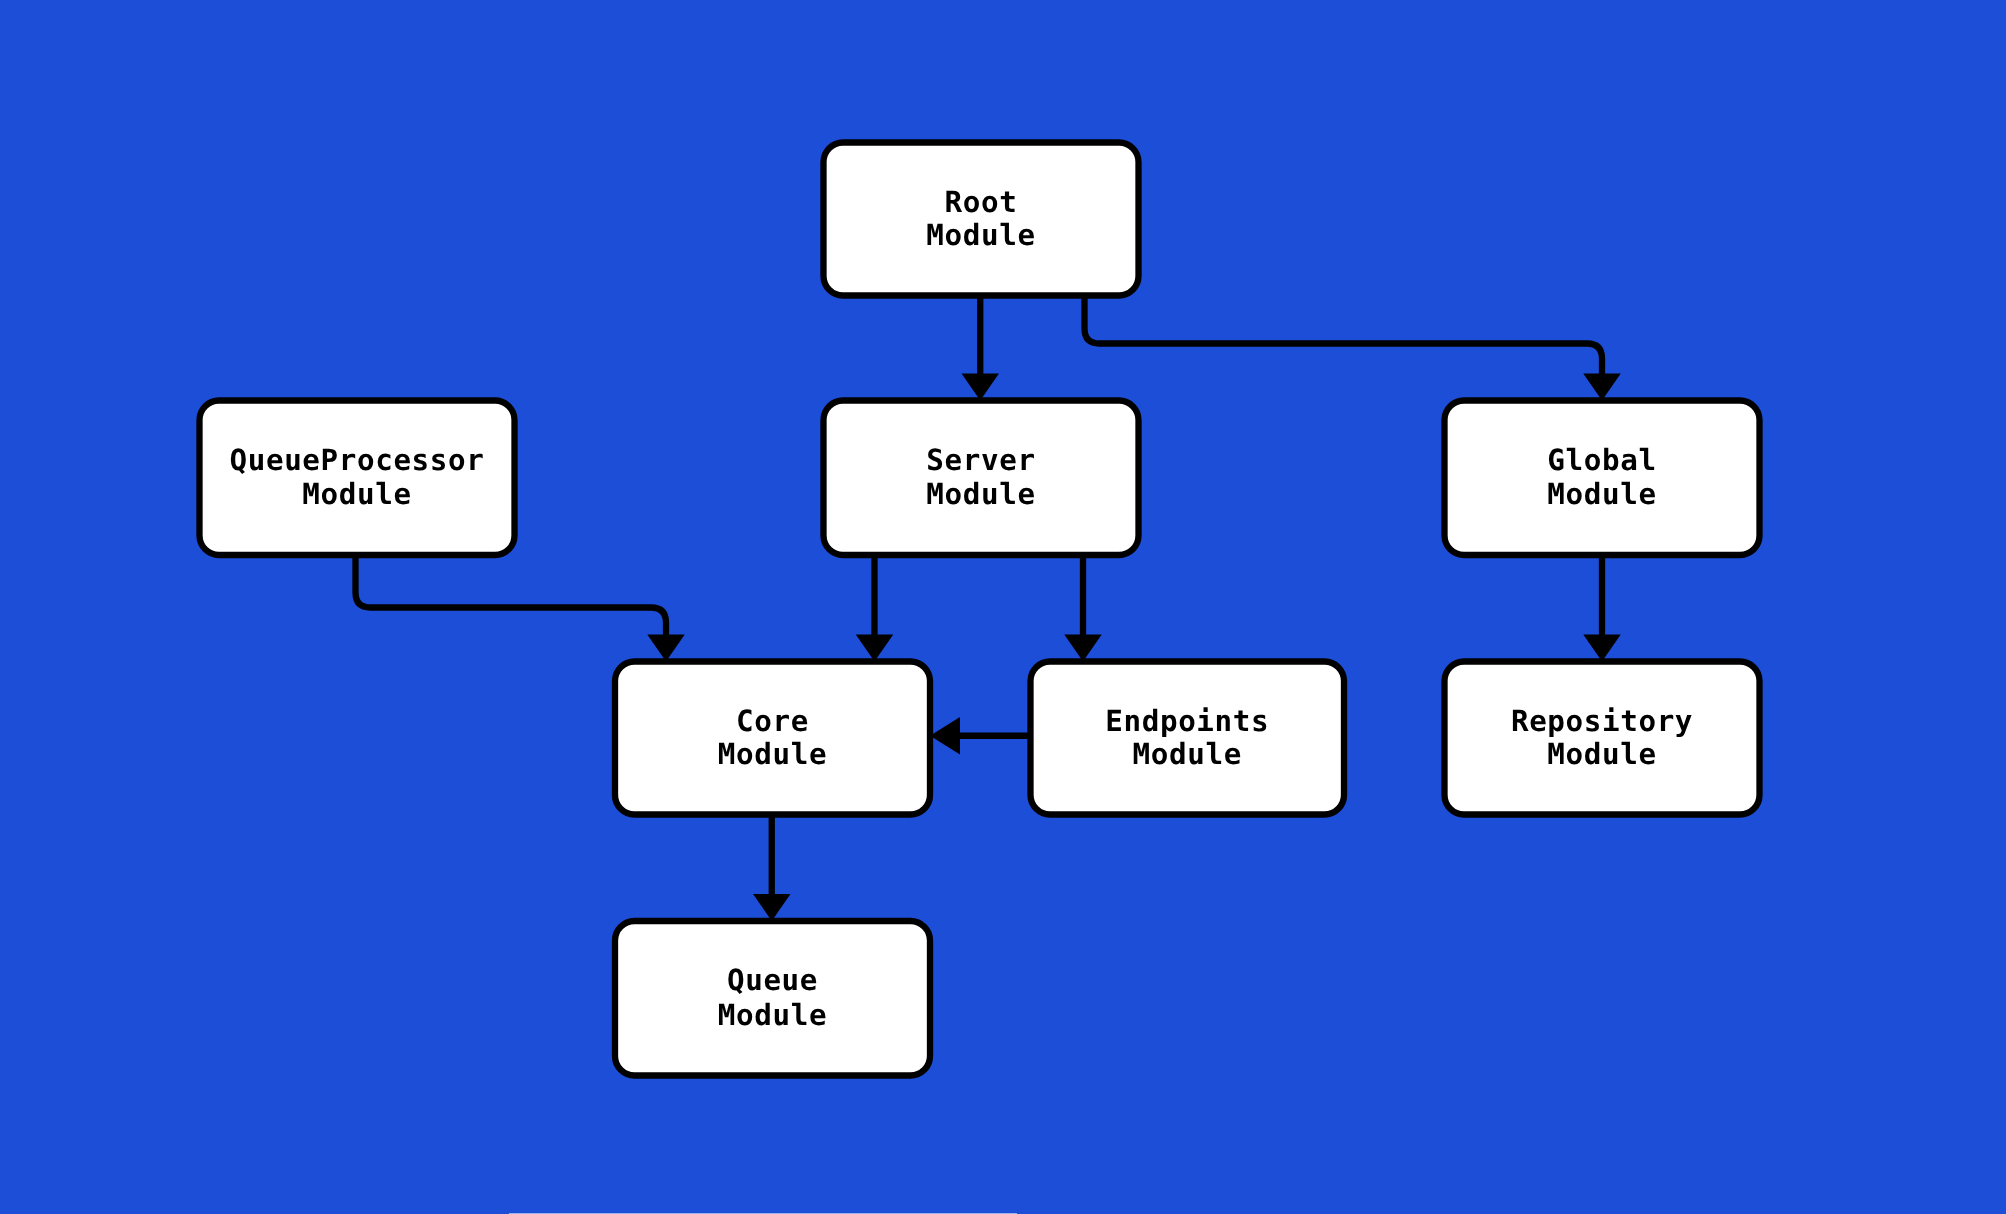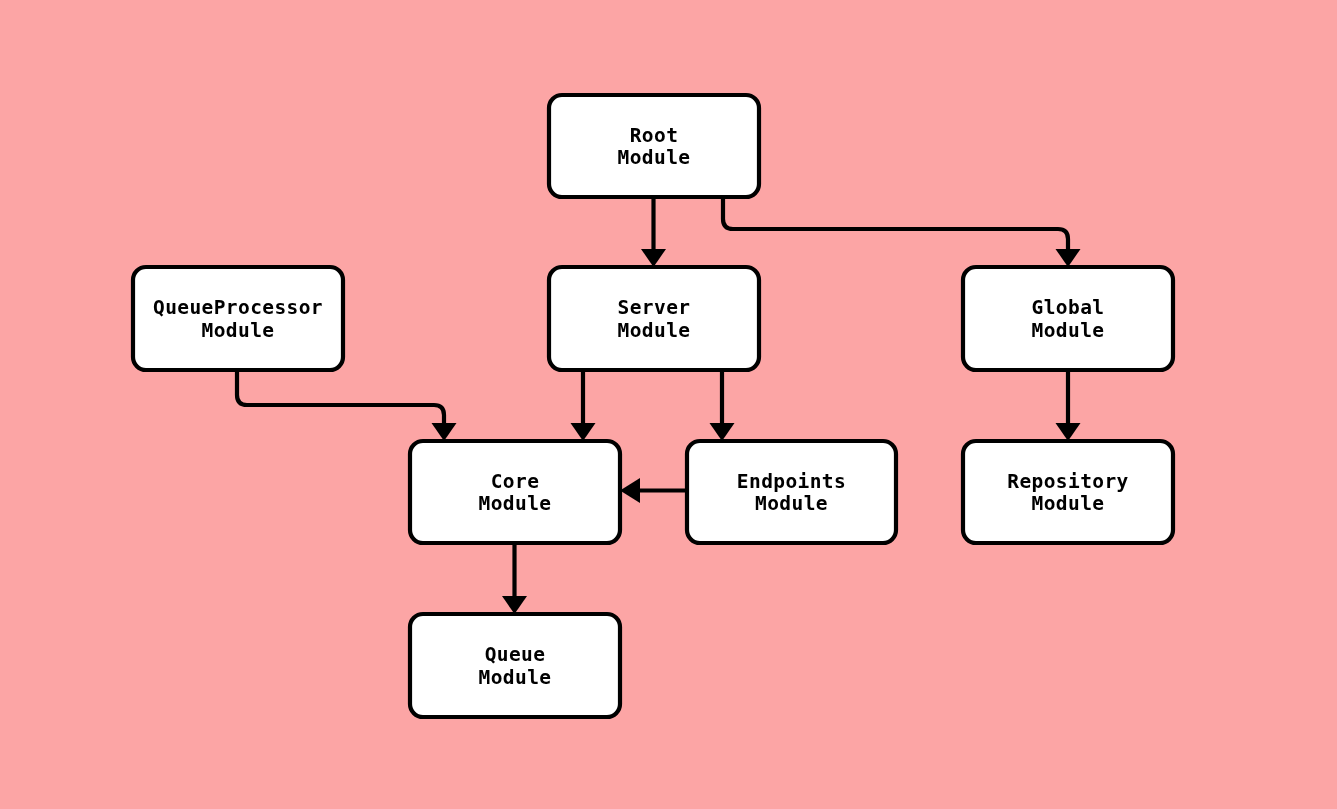--- a/index.html
+++ b/index.html
@@ -10,21 +10,21 @@
   body {
     width: 1337px;
     height: 809px;
     font-family: "DejaVu Sans Mono", "Liberation Mono", monospace;
     overflow: hidden;
   }
   #diagram-root {
     position: relative;
     width: 1337px;
     height: 809px;
-    background: #fca5a5;
+    background: #1d4ed8;
   }
   svg#diagram-canvas {
     display: block;
     width: 1337px;
     height: 809px;
   }
   .node-box {
     fill: #ffffff;
     stroke: #000000;
     stroke-width: 4.2;

